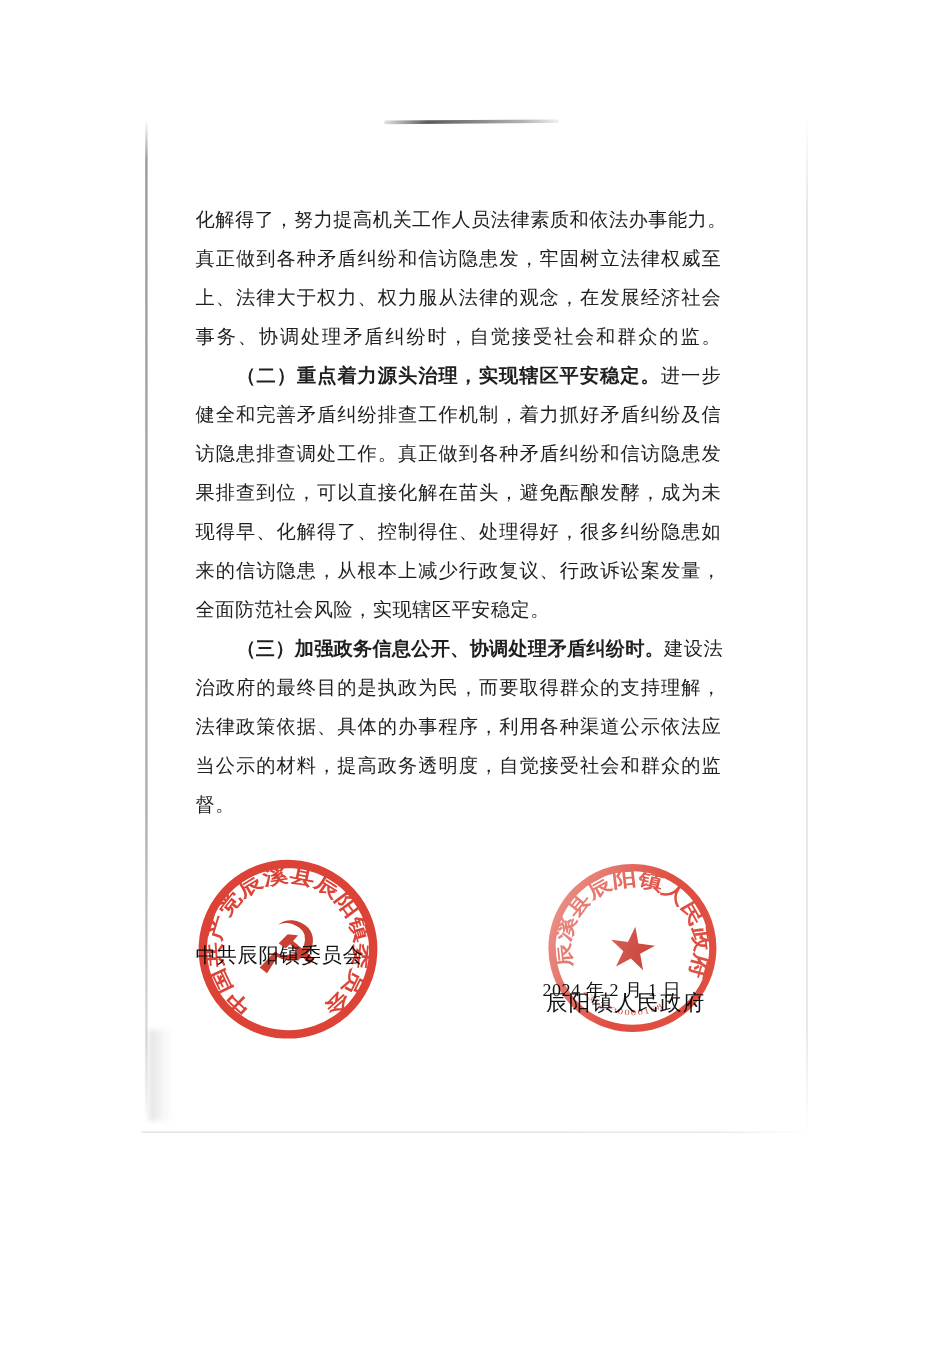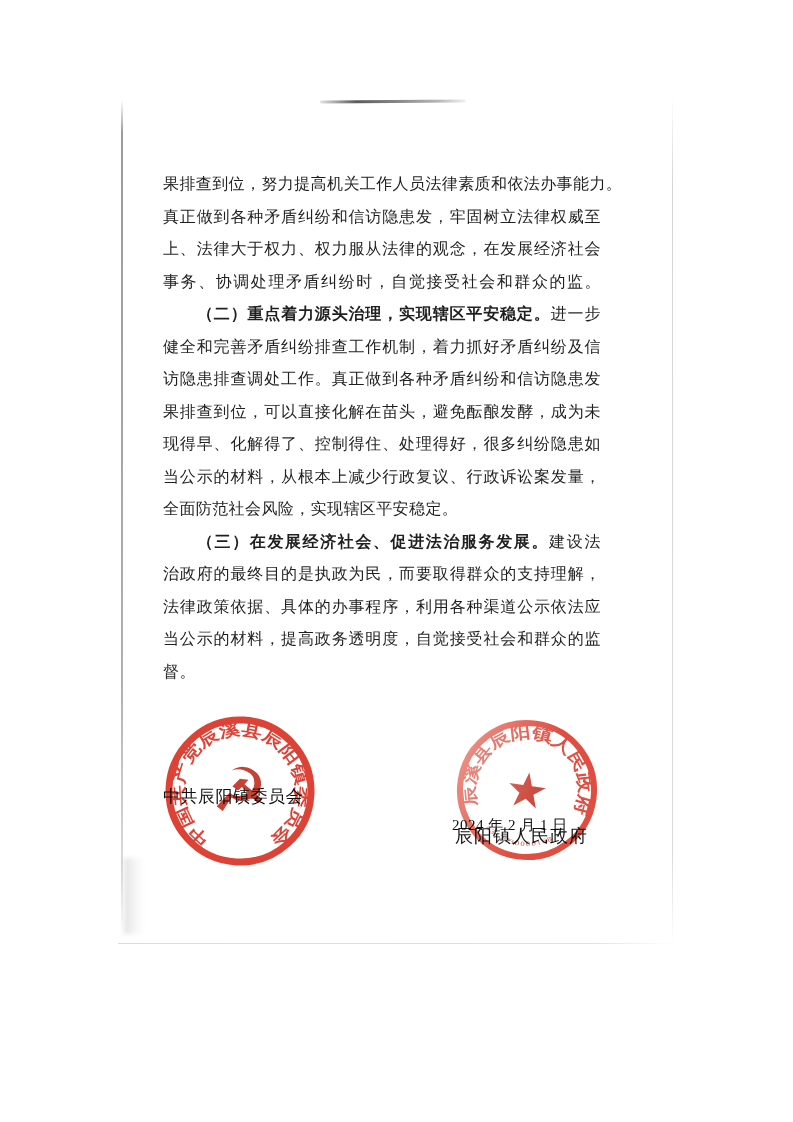--- a/index.html
+++ b/index.html
@@ -69,32 +69,32 @@
 
 <div class="sheet">
 
   <div class="edge-left"></div>
   <div class="edge-left-smudge"></div>
   <div class="edge-top-smudge"></div>
   <div class="edge-right"></div>
   <div class="edge-bottom"></div>
 
   <div class="body-text" id="document-body">
-      <div class="line fill">果排查到位，努力提高机关工作人员法律素质和依法办事能力。</div>
+      <div class="line fill">化解得了，努力提高机关工作人员法律素质和依法办事能力。</div>
       <div class="line fill">真正做到各种矛盾纠纷和信访隐患发，牢固树立法律权威至</div>
       <div class="line fill">上、法律大于权力、权力服从法律的观念，在发展经济社会</div>
       <div class="line fill">事务、协调处理矛盾纠纷时，自觉接受社会和群众的监。</div>
       <div class="line indent fill"><b>（二）重点着力源头治理，实现辖区平安稳定。</b>进一步</div>
       <div class="line fill">健全和完善矛盾纠纷排查工作机制，着力抓好矛盾纠纷及信</div>
       <div class="line fill">访隐患排查调处工作。真正做到各种矛盾纠纷和信访隐患发</div>
       <div class="line fill">果排查到位，可以直接化解在苗头，避免酝酿发酵，成为未</div>
       <div class="line fill">现得早、化解得了、控制得住、处理得好，很多纠纷隐患如</div>
-      <div class="line fill">当公示的材料，从根本上减少行政复议、行政诉讼案发量，</div>
+      <div class="line fill">来的信访隐患，从根本上减少行政复议、行政诉讼案发量，</div>
       <div class="line">全面防范社会风险，实现辖区平安稳定。</div>
-      <div class="line indent fill"><b>（三）在发展经济社会、促进法治服务发展。</b>建设法</div>
+      <div class="line indent fill"><b>（三）加强政务信息公开、协调处理矛盾纠纷时。</b>建设法</div>
       <div class="line fill">治政府的最终目的是执政为民，而要取得群众的支持理解，</div>
       <div class="line fill">法律政策依据、具体的办事程序，利用各种渠道公示依法应</div>
       <div class="line fill">当公示的材料，提高政务透明度，自觉接受社会和群众的监</div>
       <div class="line">督。</div>
     </div>
 
   <div class="sig sig-party">中共辰阳镇委员会</div>
   <div class="sig sig-gov">辰阳镇人民政府</div>
   <div class="sig sig-date">2024 年 2 月 1 日</div>
 

